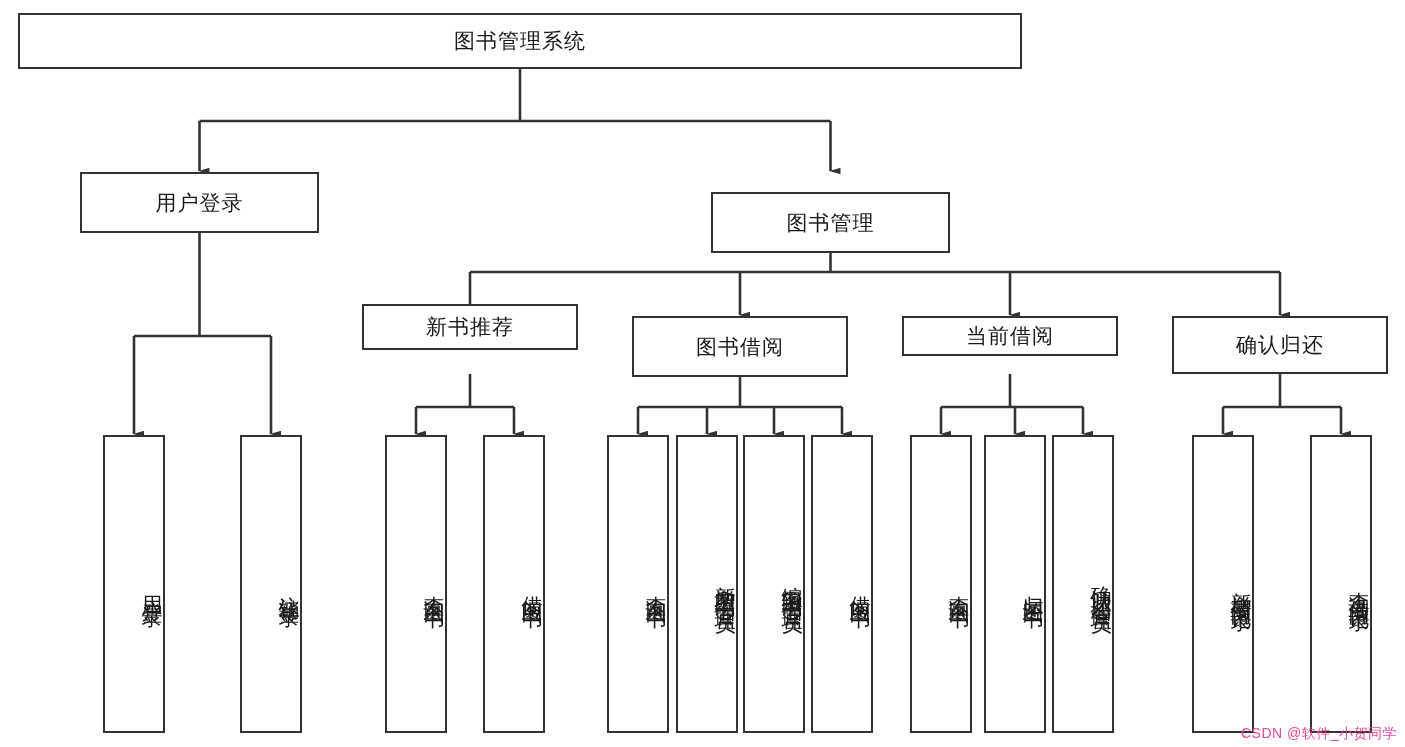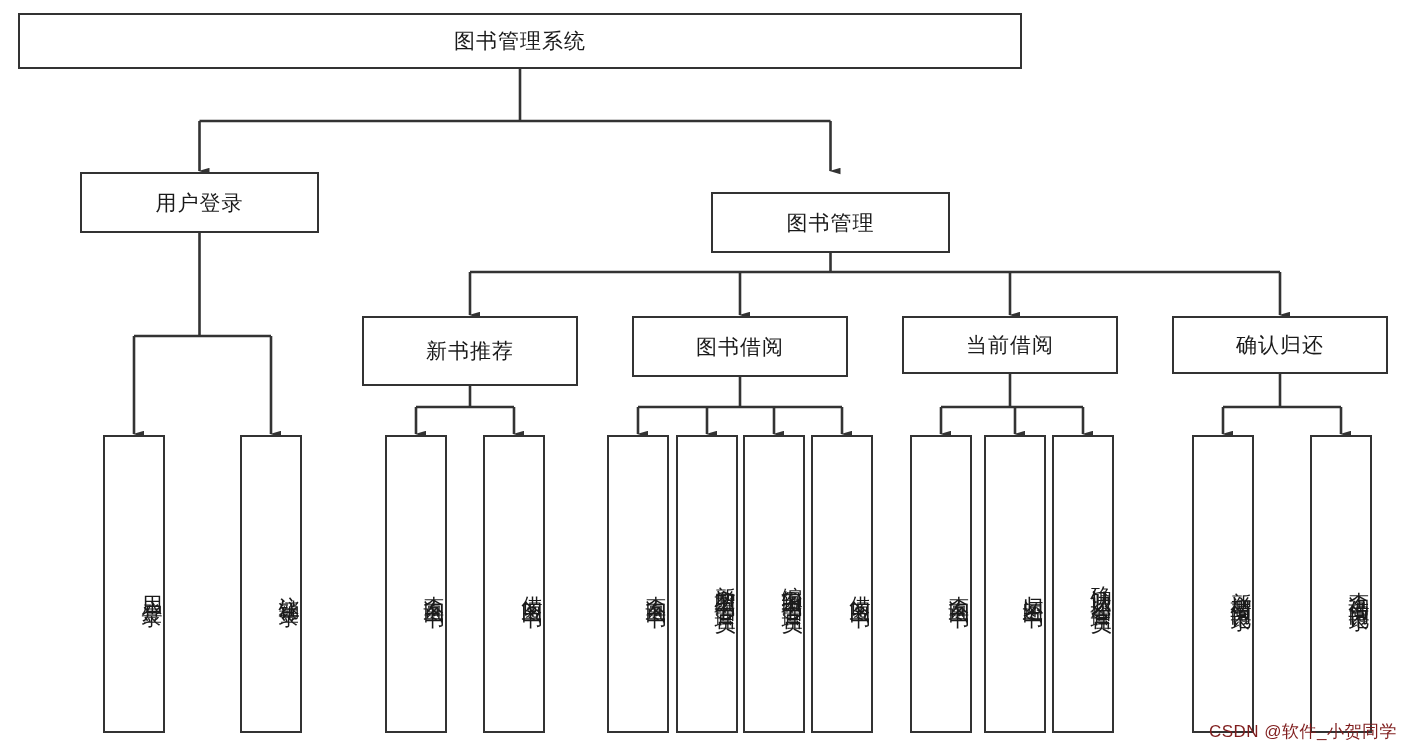--- a/index.html
+++ b/index.html
@@ -50,22 +50,22 @@
     line-height: 1;
   }
   .node-label {
     display: block;
     white-space: nowrap;
   }
   .watermark {
     position: absolute;
     right: 8px;
     bottom: 4px;
-    font-size: 17px;
-    color: #7f1d1d;
+    font-size: 14px;
+    color: #ec4899;
     white-space: nowrap;
     letter-spacing: 0.5px;
   }
 </style>
 </head>
 <body>
 
 <div id="canvas">
 
   <svg class="wires" viewBox="0 0 1405 747" xmlns="http://www.w3.org/2000/svg">
@@ -114,27 +114,27 @@
   <div id="nodes-layer">
       <div class="node horiz" style="left: 18px; top: 13px; width: 1004px; height: 56px;">
         <span class="node-label">图书管理系统</span>
       </div>
       <div class="node horiz" style="left: 80px; top: 172px; width: 239px; height: 61px;">
         <span class="node-label">用户登录</span>
       </div>
       <div class="node horiz" style="left: 711px; top: 172px; width: 239px; height: 61px; margin-top: 20px;">
         <span class="node-label">图书管理</span>
       </div>
-      <div class="node horiz" style="left: 362px; top: 316px; width: 216px; height: 70px;">
+      <div class="node horiz" style="left: 362px; top: 304px; width: 216px; height: 46px;">
         <span class="node-label">新书推荐</span>
       </div>
       <div class="node horiz" style="left: 632px; top: 316px; width: 216px; height: 61px;">
         <span class="node-label">图书借阅</span>
       </div>
-      <div class="node horiz" style="left: 902px; top: 316px; width: 216px; height: 58px;">
+      <div class="node horiz" style="left: 902px; top: 316px; width: 216px; height: 40px;">
         <span class="node-label">当前借阅</span>
       </div>
       <div class="node horiz" style="left: 1172px; top: 316px; width: 216px; height: 58px;">
         <span class="node-label">确认归还</span>
       </div>
       <div class="node vert" style="left: 103px; top: 435px; width: 62px; height: 298px;">
         <span class="node-label">用户登录</span>
       </div>
       <div class="node vert" style="left: 240px; top: 435px; width: 62px; height: 298px;">
         <span class="node-label">注销登录</span>

